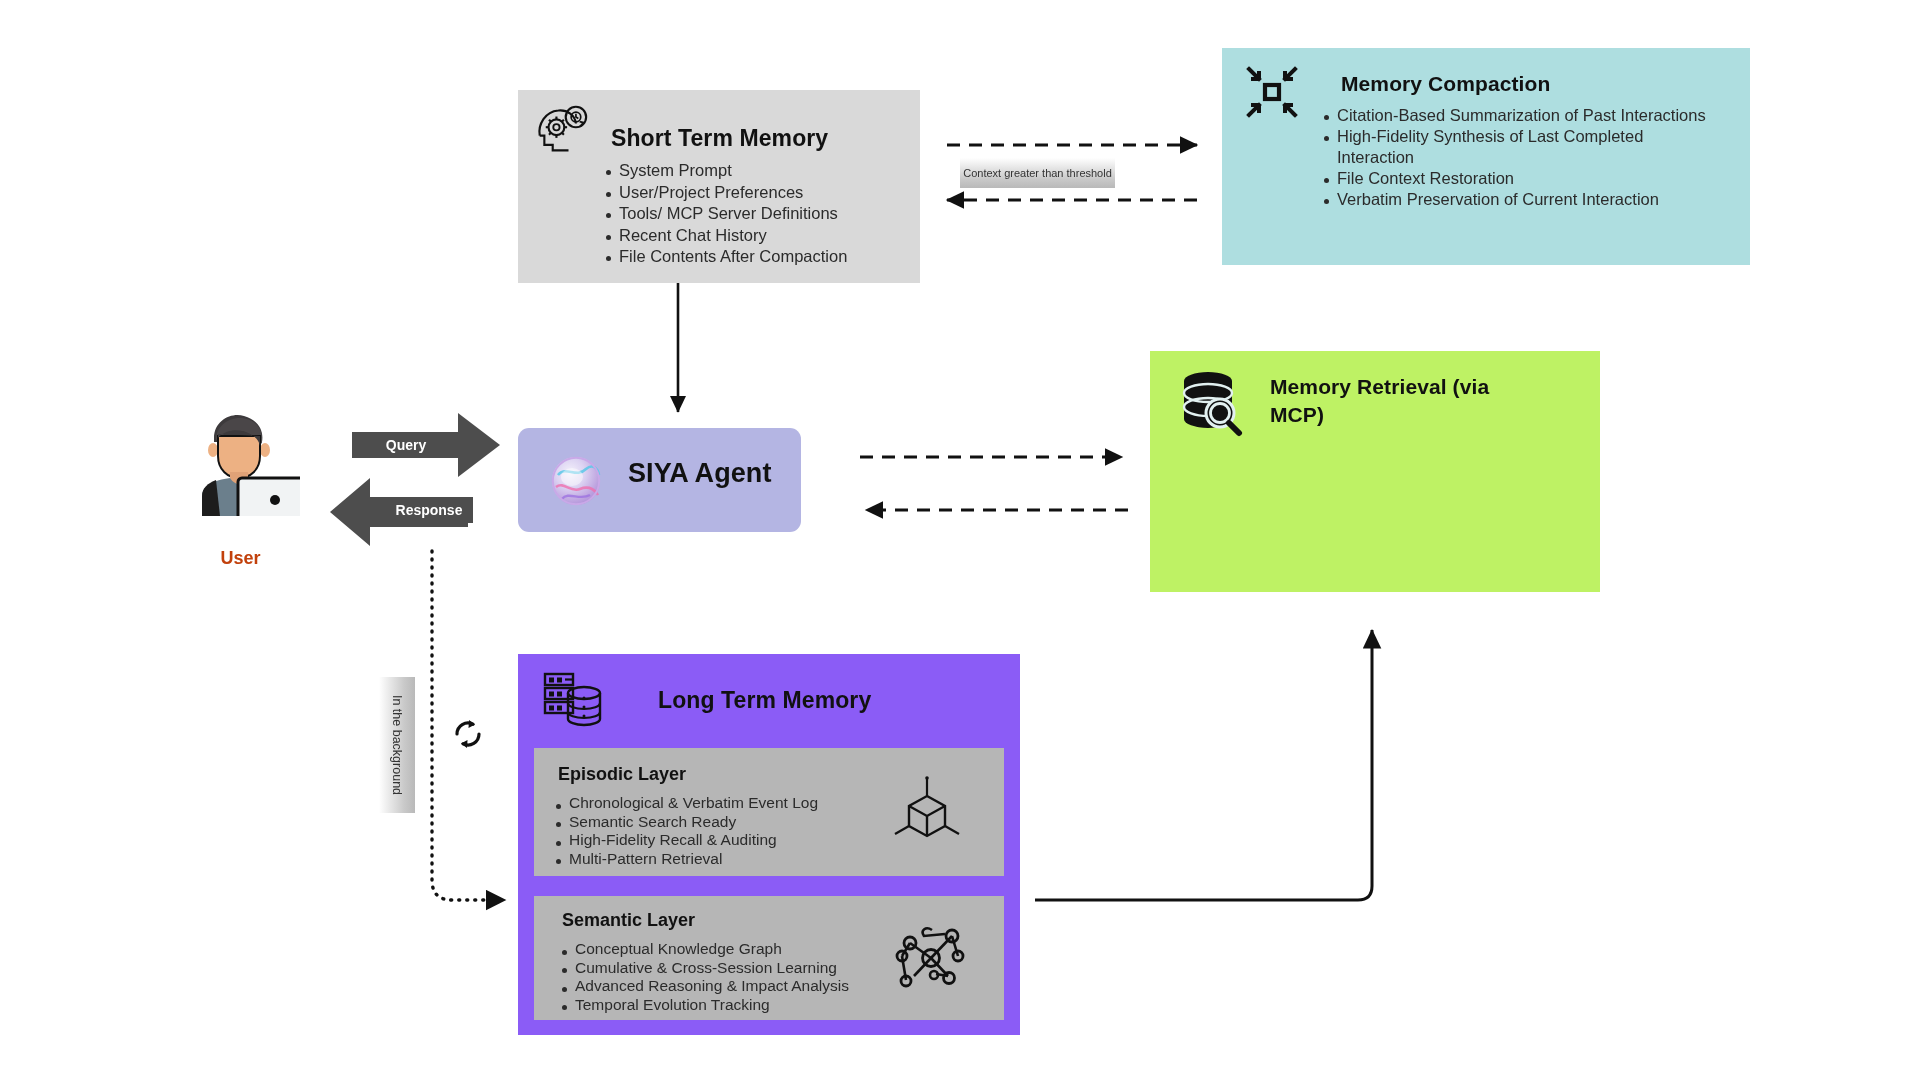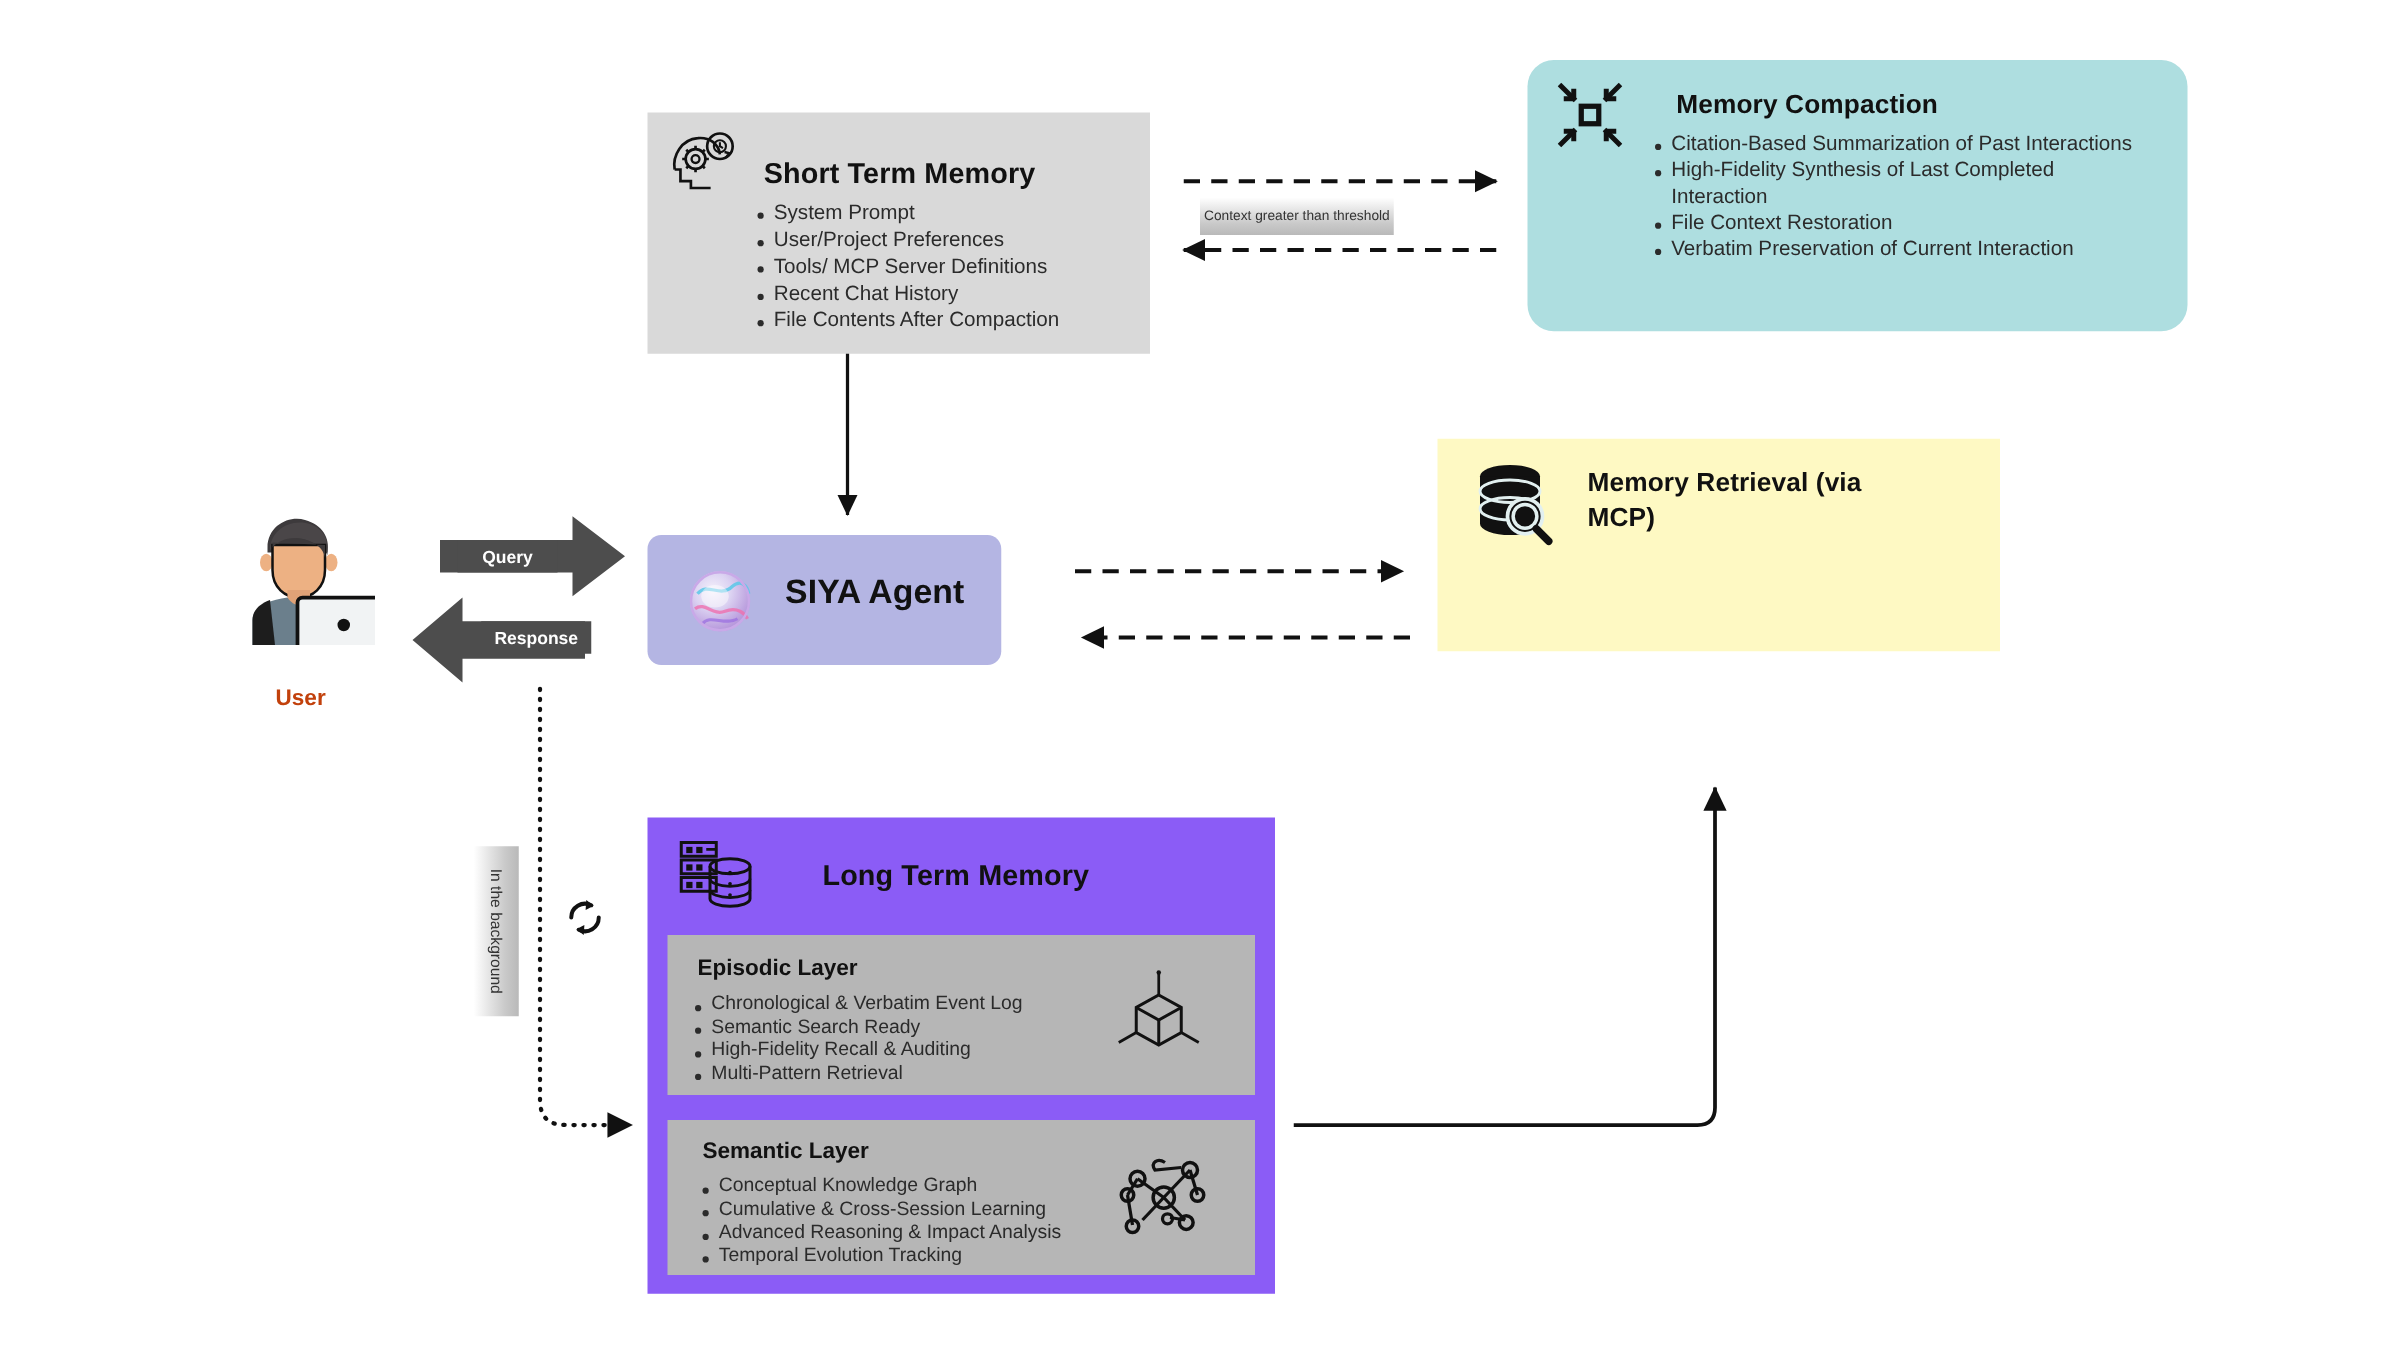--- a/index.html
+++ b/index.html
@@ -53,30 +53,29 @@
     margin-top:35px;
   }
   #stm .icon{position:absolute;left:16px;top:14px;width:56px;height:52px;}
   #stm .card-title{position:absolute;left:93px;top:35px;font-size:23px;}
   #stm ul.blist{position:absolute;left:84px;top:70px;font-size:16.5px;line-height:21.5px;width:300px;}
 
   
   #compaction{
     left:1222px;top:48px;width:528px;height:217px;
     background:#aedee0;
-    border-radius:21px;
   }
   #compaction .icon{position:absolute;left:24px;top:18px;width:52px;height:52px;}
   #compaction .card-title{position:absolute;left:119px;top:24px;font-size:21px;}
   #compaction ul.blist{position:absolute;left:98px;top:57px;font-size:16.5px;line-height:21px;width:400px;}
 
   
   #retrieval{
-    left:1150px;top:351px;width:450px;height:170px;
-    background:#fef9c3;
+    left:1150px;top:351px;width:450px;height:241px;
+    background:#bef264;
   }
   #retrieval .icon{position:absolute;left:28px;top:18px;width:68px;height:68px;}
   #retrieval .card-title{position:absolute;left:120px;top:22px;font-size:21px;width:230px;line-height:28px;}
   #retrieval ul.blist{position:absolute;left:106px;top:86px;font-size:15.5px;line-height:18.5px;width:320px;}
   #retrieval ul.sublist{margin-top:1px;font-size:15px;line-height:18px;margin-left:18px;}
 
   
   #siya{
     left:518px;top:428px;width:283px;height:104px;
     background:#b4b5e3;border-radius:11px;

